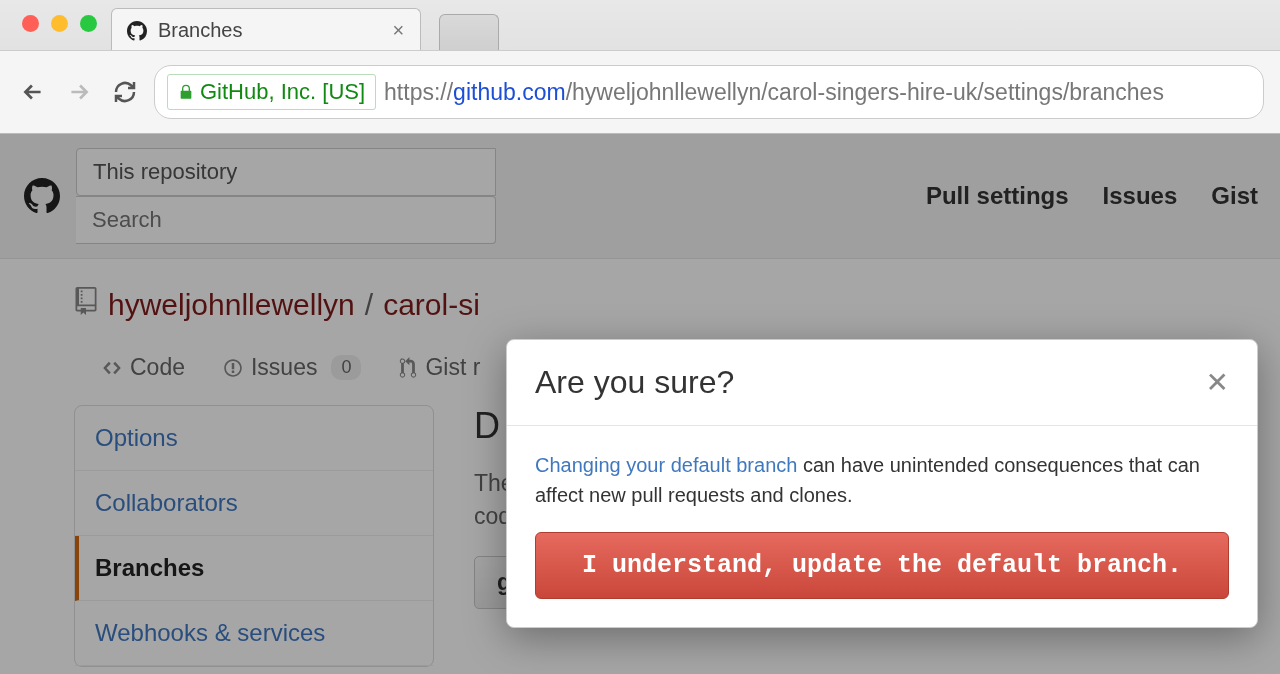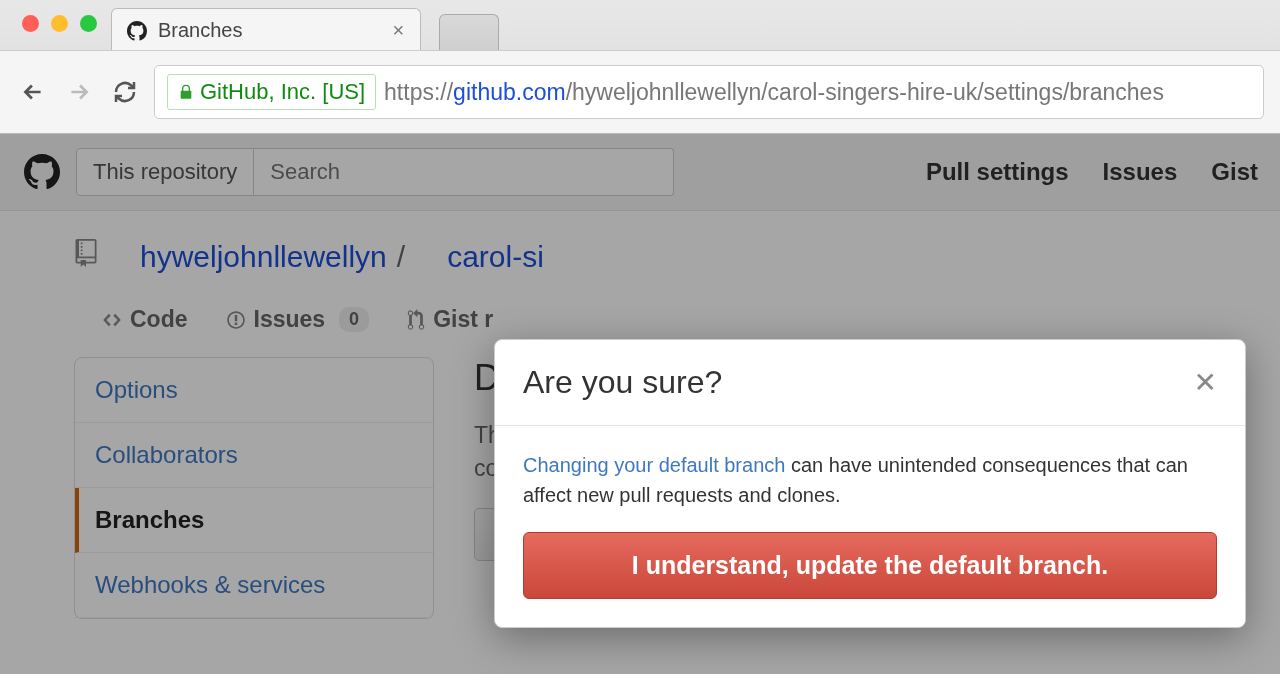--- a/index.html
+++ b/index.html
@@ -35,21 +35,21 @@
 .tab .close { color: #777; font-size: 20px; margin-left: 140px; }
 
 .toolbar {
   display: flex; align-items: center; gap: 12px;
   padding: 14px 16px; background: #f5f5f5; border-top: 1px solid #ccc;
 }
 .nav-btn { display:flex; align-items:center; justify-content:center; width:34px; height:34px; color:#555; }
 .nav-btn.disabled { color: #bbb; }
 .urlbar {
   flex: 1; display: flex; align-items: center; gap: 8px;
-  background: #fff; border: 1px solid #ccc; border-radius: 5px; padding: 8px 12px;
+  background: #fff; border: 1px solid #ccc; border-radius: 17px; padding: 8px 12px;
   font-size: 23px;
 }
 .lock-badge {
   display:flex; align-items:center; gap:6px;
   border:1px solid #b9dcb9; background:#fff; border-radius:3px; padding:4px 10px;
   color:#118a11; font-size:22px;
 }
 .url-text { color:#777; }
 .url-text .host { color:#1d4ed8; }
 
@@ -68,62 +68,62 @@
   padding:10px 16px; font-size:22px; color:#555;
 }
 .search-input {
   background:#fff; border:1px solid #ccc; border-left:none; border-radius:0 4px 4px 0;
   padding:10px 16px; font-size:22px; color:#999; width:420px;
 }
 .header-links { margin-left:auto; display:flex; gap:34px; font-size:24px; font-weight:600; color:#333; }
 
 .repo-head { padding: 28px 22px 0 74px; }
 .repo-title { display:flex; align-items:center; gap:10px; font-size:30px; }
-.repo-title .owner, .repo-title .name { color:#1d4ed8;margin-left:32px; }
+.repo-title .owner, .repo-title .name { color:#7f1d1d; }
 .repo-title .sep { color:#666; }
 .repo-icon { color:#888; }
 
 .repo-tabs { display:flex; gap:38px; margin-top:32px; padding-left:28px; font-size:23px; color:#666; align-items:center; }
 .repo-tabs .counter { background:#eee; border-radius:10px; padding:2px 10px; font-size:18px; color:#666; margin-left:6px; }
-.repo-tabs .tab-item { display:flex; align-items:center; gap:8px;font-weight:bold; }
+.repo-tabs .tab-item { display:flex; align-items:center; gap:8px; }
 
 .content-row { display:flex; padding:24px 0 0 74px; gap:40px; }
 .sidebar { width:360px; border:1px solid #ddd; border-radius:8px; background:#fff; }
 .sidebar a {
   display:block; padding:18px 20px; font-size:24px; color:#4078c0; border-bottom:1px solid #eee;
   text-decoration:none;
 }
 .sidebar a.active { color:#222; font-weight:600; border-left:4px solid #d26911; padding-left:16px; }
 
 .main { flex:1; }
 .section-title { font-size:36px; font-weight:400; color:#333; margin-bottom:20px; }
 .desc { font-size:23px; color:#666; line-height:1.45; margin-bottom:22px; }
 .btn {
   display:inline-flex; align-items:center; gap:10px;
   background:linear-gradient(#fcfcfc,#eee); border:1px solid #ccc; border-radius:5px;
   padding:12px 22px; font-size:23px; color:#333; font-weight:600;
 }
 
 
 .modal {
-  position:absolute; top:205px; left:494px; width:752px;
+  position:absolute; top:205px; left:506px; width:752px;
   background:#fff; border:1px solid #ccc; border-radius:8px;
   box-shadow: 0 10px 40px rgba(0,0,0,0.35);
   z-index:10;
 }
 .modal-head { display:flex; align-items:center; justify-content:space-between; padding:24px 28px; border-bottom:1px solid #e5e5e5; }
 .modal-title { font-size:32px; color:#333; font-weight:400; }
 .modal-close { font-size:28px; color:#888; cursor:pointer; }
 .modal-body { padding: 24px 28px 28px 28px; }
 .modal-body p { font-size:20px; color:#333; line-height:1.5; }
 .modal-body p a { color:#4078c0; text-decoration:none; }
 .danger-btn {
   display:block; width:100%; text-align:center;
   background: linear-gradient(#e66a5e,#c9473a); color:#fff; font-size:25px; font-weight:600;
-  border:1px solid #b13c30; border-radius:6px; padding:18px 8px; margin-top:22px;
+  border:1px solid #b13c30; border-radius:6px; padding:18px 8px; margin-top:22px;font-family:Liberation Mono, monospace;
 }
 
 .caret-down { width:0; height:0; border-left:6px solid transparent; border-right:6px solid transparent; border-top:8px solid #555; display:inline-block; }
 </style>
 </head>
 <body>
 
 <div class="browser-chrome">
   <div class="tabbar">
     <div class="traffic-lights">
@@ -174,21 +174,21 @@
 </div>
 
 <div class="page-wrap">
   <div class="page-bg">
     <div class="gh-header">
       <span class="gh-logo">
         <svg viewBox="0 0 16 16" width="36" height="36" fill="#222">
             <path d="M8 0C3.58 0 0 3.58 0 8c0 3.54 2.29 6.53 5.47 7.59.4.07.55-.17.55-.38 0-.19-.01-.82-.01-1.49-2.01.37-2.53-.49-2.69-.94-.09-.23-.48-.94-.82-1.13-.28-.15-.68-.52-.01-.53.63-.01 1.08.58 1.23.82.72 1.21 1.87.87 2.33.66.07-.52.28-.87.51-1.07-1.78-.2-3.64-.89-3.64-3.95 0-.87.31-1.59.82-2.15-.08-.2-.36-1.02.08-2.12 0 0 .67-.21 2.2.82.64-.18 1.32-.27 2-.27.68 0 1.36.09 2 .27 1.53-1.04 2.2-.82 2.2-.82.44 1.1.16 1.92.08 2.12.51.56.82 1.27.82 2.15 0 3.07-1.87 3.75-3.65 3.95.29.25.54.73.54 1.48 0 1.07-.01 1.93-.01 2.2 0 .21.15.46.55.38A8.013 8.013 0 0016 8c0-4.42-3.58-8-8-8z"></path>
           </svg>
       </span>
-      <div style="display:flex;">
+      <div style="display:flex;flex-direction:column;">
         <span class="scope-select">This repository</span>
         <input class="search-input" placeholder="Search" style="">
       </div>
       <div class="header-links">
         <span>Pull settings</span>
         <span>Issues</span>
         <span>Gist</span>
       </div>
     </div>
 

